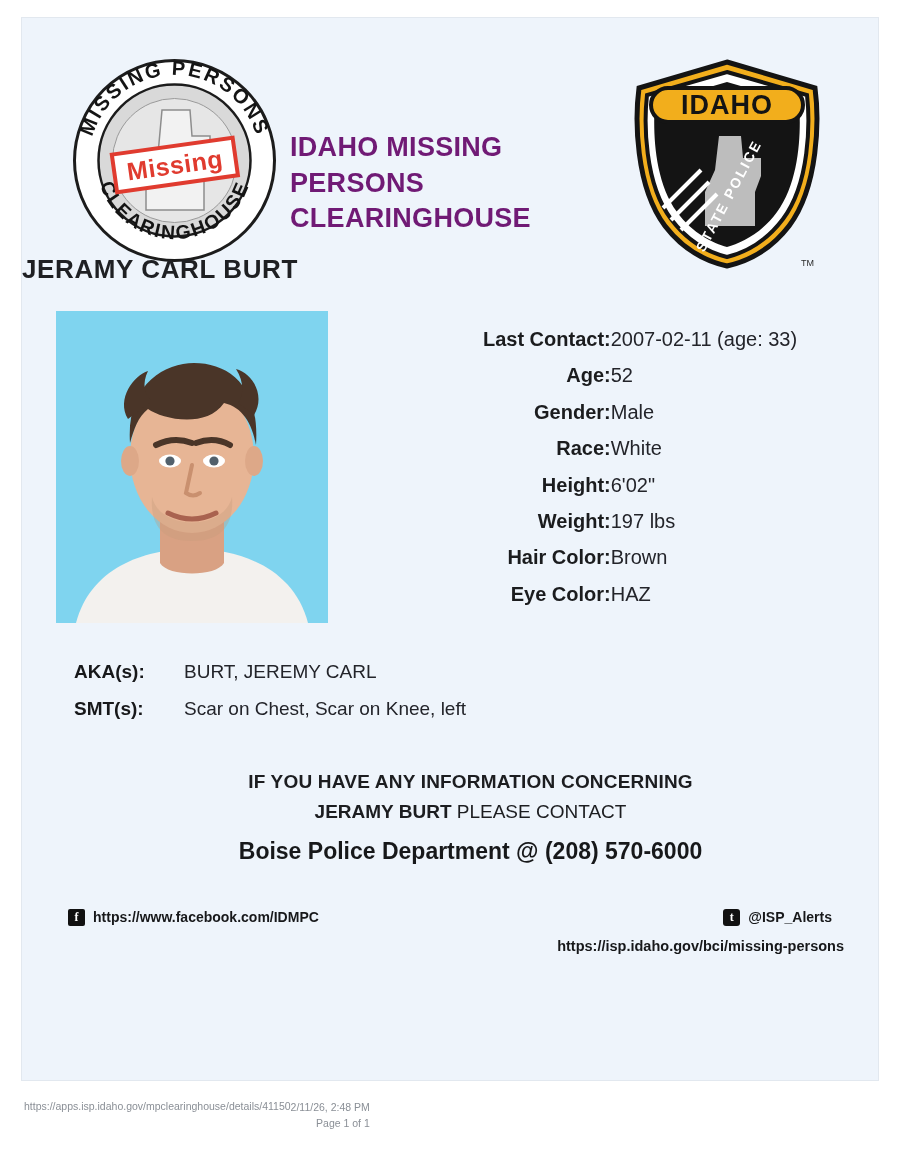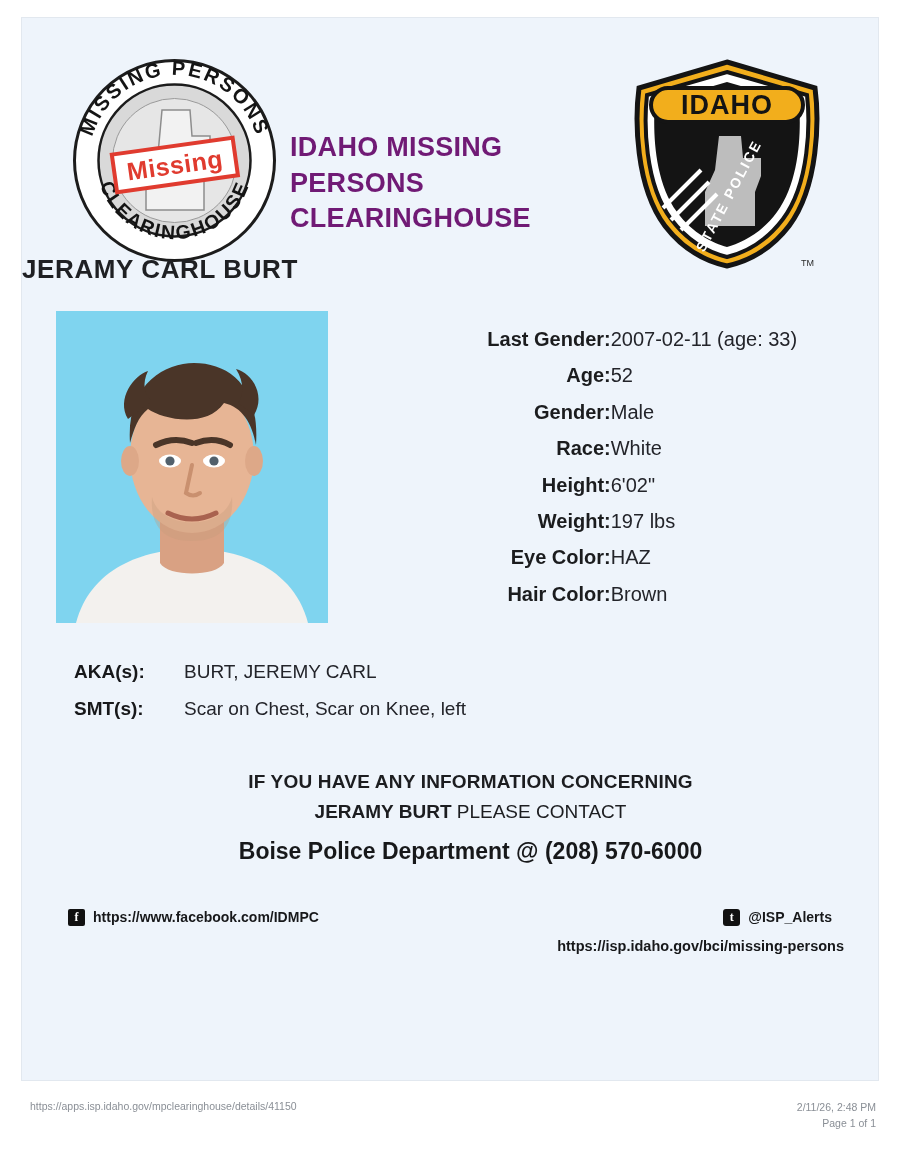--- a/index.html
+++ b/index.html
@@ -206,24 +206,22 @@
     color: #17181a;
   }
 
   
   .print-footer {
     position: absolute;
     left: 24px;
     right: 24px;
     top: 1100px;
     display: flex;
-    justify-content: space-between;
     font-size: 10.5px;
     color: #8a8f96;
-    margin-left: 6px;
   }
   .print-right { text-align: right; line-height: 1.5; }
 </style>
 </head>
 <body>
 
 <div class="page">
 
   <div class="header">
 
@@ -316,21 +314,21 @@
 
           <path d="M96 186 C104 220 168 220 176 186 C178 216 164 230 136 230 C108 230 94 216 96 186 Z" fill="#c59a7c" opacity="0.35"></path>
         </svg>
       </div>
     </div>
 
     <div class="details">
       <table class="facts">
         <tbody>
           <tr>
-            <td class="fact-label">Last Gender:</td>
+            <td class="fact-label">Last Contact:</td>
             <td class="fact-value">2007-02-11 (age: 33)</td>
           </tr>
           <tr>
             <td class="fact-label">Age:</td>
             <td class="fact-value">52</td>
           </tr>
           <tr>
             <td class="fact-label">Gender:</td>
             <td class="fact-value">Male</td>
           </tr>
@@ -340,26 +338,26 @@
           </tr>
           <tr>
             <td class="fact-label">Height:</td>
             <td class="fact-value">6'02"</td>
           </tr>
           <tr>
             <td class="fact-label">Weight:</td>
             <td class="fact-value">197 lbs</td>
           </tr>
           <tr>
+            <td class="fact-label">Hair Color:</td>
+            <td class="fact-value">Brown</td>
+          </tr>
+          <tr>
             <td class="fact-label">Eye Color:</td>
             <td class="fact-value">HAZ</td>
-          </tr>
-          <tr>
-            <td class="fact-label">Hair Color:</td>
-            <td class="fact-value">Brown</td>
           </tr>
         </tbody>
       </table>
     </div>
   </div>
 
   <div class="extra">
     <div class="extra-row">
       <span class="extra-label">AKA(s):</span>
       <span class="extra-value">BURT, JEREMY CARL</span>

